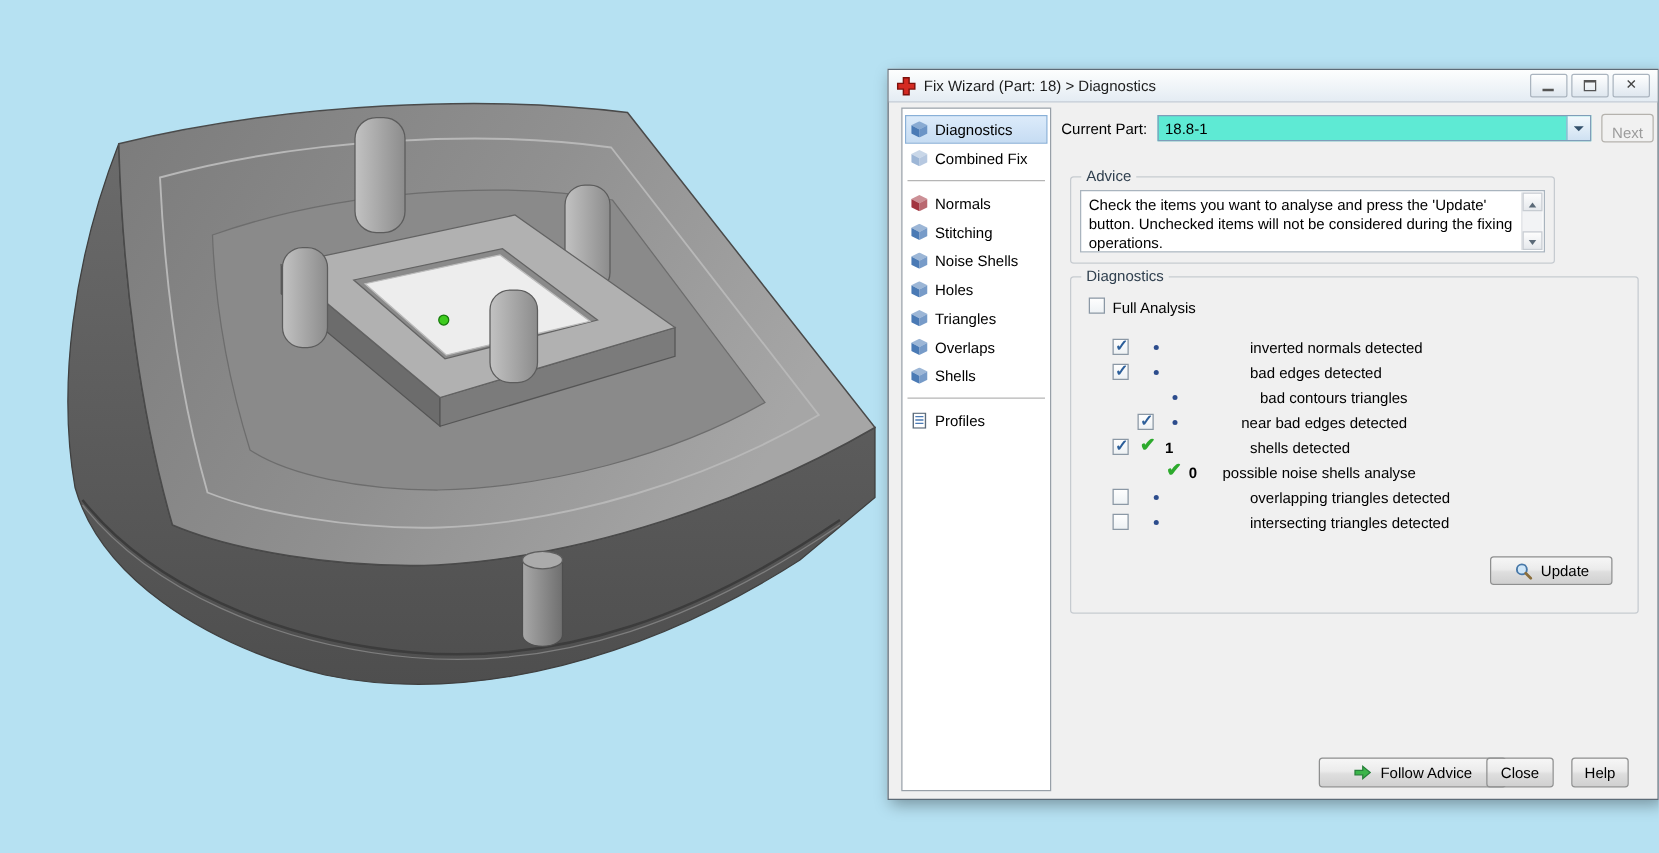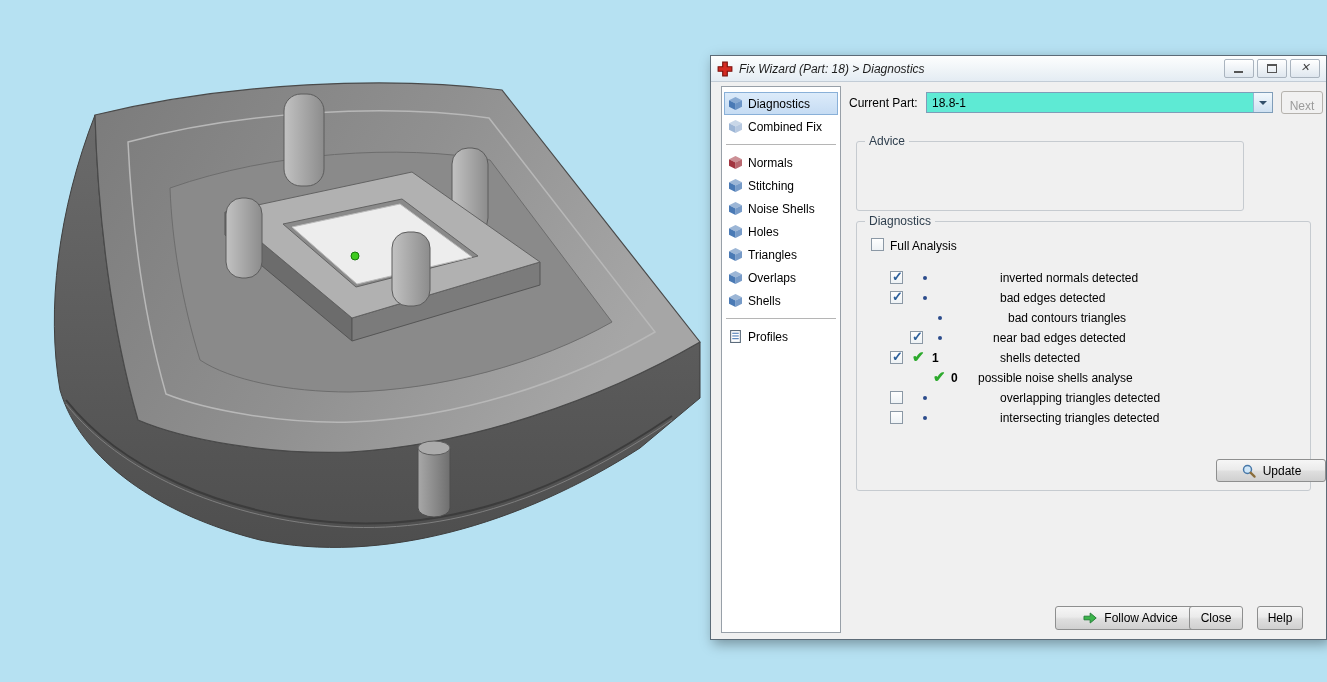--- a/index.html
+++ b/index.html
@@ -18,21 +18,21 @@
   
   .dialog{
     position:absolute;left:710px;top:55px;width:617px;height:585px;
     background:#f0f0f0;border:1px solid #5c6b77;box-sizing:border-box;
     box-shadow:3px 4px 12px rgba(0,0,0,.35);
   }
   .titlebar{
     position:absolute;left:0;top:0;right:0;height:26px;
     background:linear-gradient(#fdfefe,#e4ecf3);
     border-bottom:1px solid #c2ccd6;
-    display:flex;align-items:center;padding:0 6px;box-sizing:border-box;font-style:italic;
+    display:flex;align-items:center;padding:0 6px;box-sizing:border-box;
   }
   .title-text{font-size:12px;color:#1d1d1d;margin-left:6px;flex:1;white-space:nowrap;overflow:hidden;}
   .winbtns{display:flex;gap:3px;}
   .winbtn{width:28px;height:17px;border:1px solid #aab4bf;border-radius:2px;
     background:linear-gradient(#ffffff,#dfe7ef);position:relative;cursor:pointer;}
   .winbtn.min::after{content:"";position:absolute;left:9px;bottom:4px;width:9px;height:2px;background:#555;}
   .winbtn.max::after{content:"";position:absolute;left:9px;top:4px;width:8px;height:6px;border:1px solid #555;border-top-width:2px;}
   .winbtn.close::after{content:"\2715";position:absolute;left:0;right:0;top:1px;text-align:center;font-size:11px;color:#444;}
 
   
@@ -55,21 +55,21 @@
     background:linear-gradient(#f2f8fc,#cfe1f2);border-left:1px solid #9ab5d2;}
   .combo .arrowbox::after{content:"";position:absolute;left:5px;top:8px;
     border:4px solid transparent;border-top-color:#33506b;}
 
   
   .btn{position:absolute;box-sizing:border-box;border:1px solid #8e8f8f;border-radius:3px;
     background:linear-gradient(#f6f6f6,#ebebeb 45%,#dedede 55%,#d0d0d0);
     font-size:12px;color:#000;display:flex;align-items:center;justify-content:center;gap:6px;cursor:pointer;}
   .btn.disabled{border-color:#b5b2ad;background:#f1f1f1;color:#9b9b9b;cursor:default;align-items:flex-end;}
   .next-btn{left:570px;top:35px;width:42px;height:23px;}
-  .update-btn{left:335px;top:237px;width:110px;height:23px;margin-left:24px;}
+  .update-btn{left:335px;top:223px;width:98px;height:23px;}
   .follow-btn{left:320px;top:550px;width:150px;height:24px;margin-left:24px;}
   .close-btn{left:478px;top:550px;width:54px;height:24px;}
   .help-btn{left:546px;top:550px;width:46px;height:24px;}
 
   
   .group{position:absolute;border:1px solid #c6cbd0;border-radius:3px;box-sizing:border-box;}
   .group .caption{position:absolute;top:-8px;left:8px;background:#f0f0f0;padding:0 4px;
     font-size:12px;color:#30404f;}
   .advice-group{left:145px;top:85px;width:388px;height:70px;}
   .diag-group{left:145px;top:165px;width:455px;height:270px;}
@@ -268,20 +268,27 @@
     <div class="combo">
       <span class="val">18.8-1</span>
       <span class="arrowbox"></span>
     </div>
     <div class="btn disabled next-btn">
       <span>Next</span>
     </div>
 
     <div class="group advice-group">
       <span class="caption">Advice</span>
+      <div class="advice-box">
+        <div class="advice-text">Check the items you want to analyse and press the 'Update' button. Unchecked items will not be considered during the fixing operations.</div>
+        <div class="scrollbar">
+          <span class="sb-btn up"></span>
+          <span class="sb-btn down"></span>
+        </div>
+      </div>
     </div>
 
     <div class="group diag-group">
       <span class="caption">Diagnostics</span>
 
       <span class="cb fa-cb"></span>
       <span class="fa-label">Full Analysis</span>
 
       <div class="diag-rows">
         <div class="diag-row ind0">

